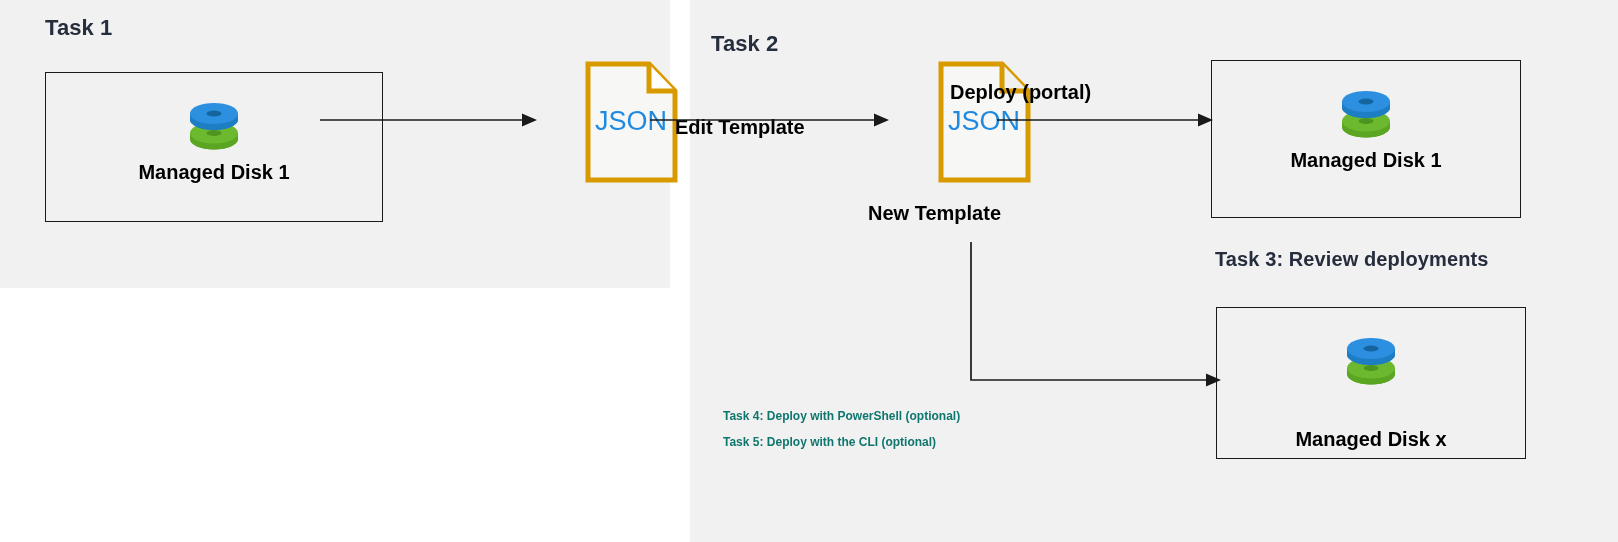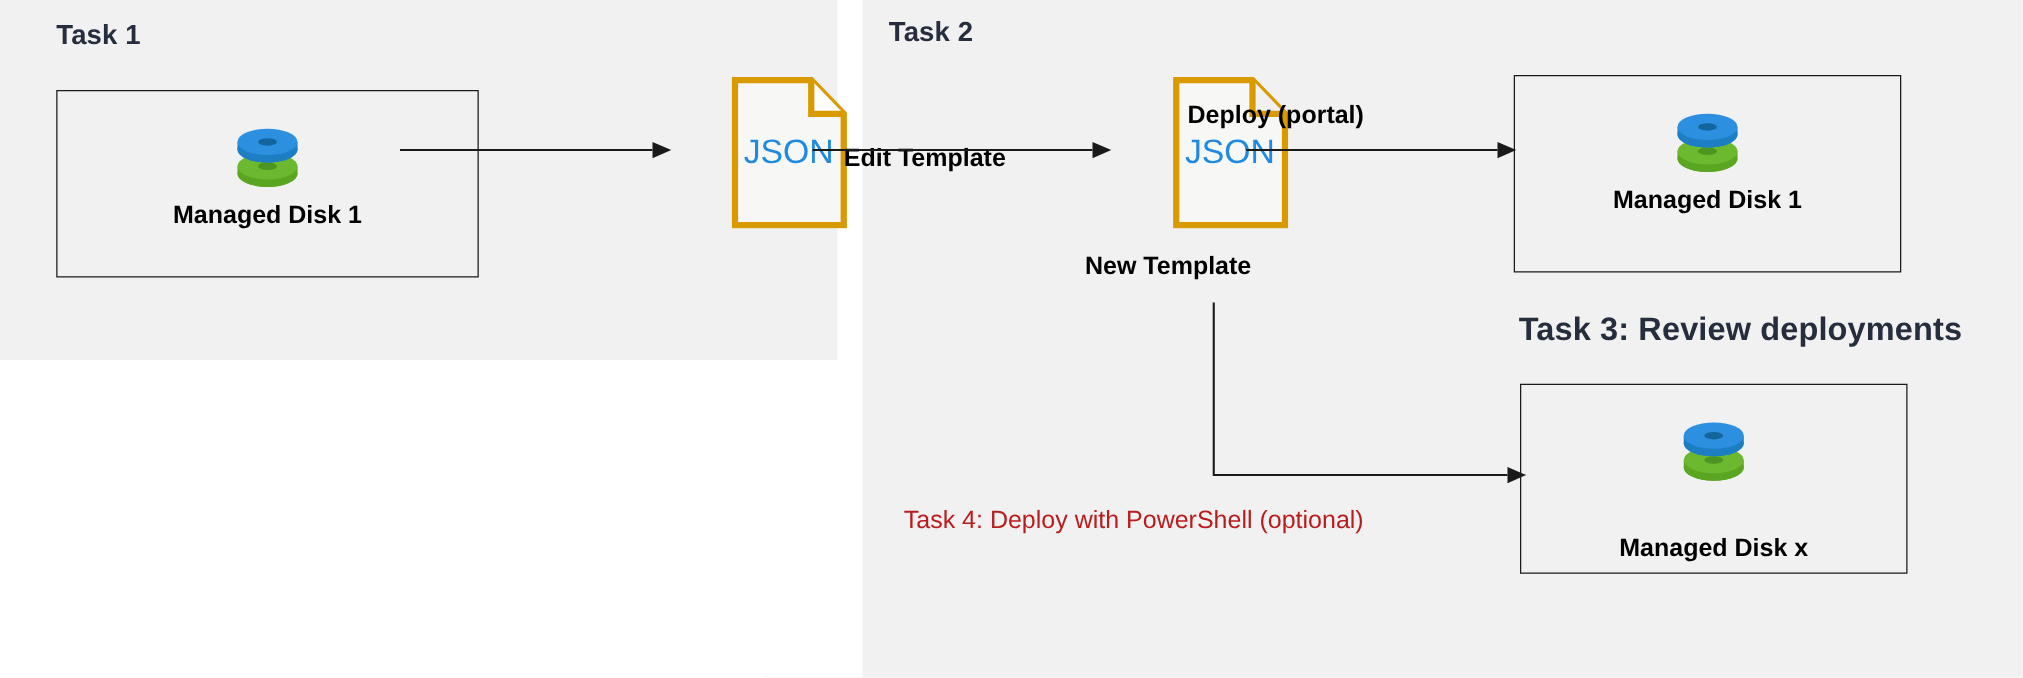--- a/index.html
+++ b/index.html
@@ -18,22 +18,22 @@
 
   
   .task-heading{
     position:absolute;
     color:#262d3d;
     font-weight:bold;
     white-space:nowrap;
     letter-spacing:.1px;
   }
   #task1-heading{left:45px;top:15px;font-size:22px;}
-  #task2-heading{left:711px;top:13px;font-size:22px;}
-  #task3-heading{left:1215px;top:248px;font-size:26px;}
+  #task2-heading{left:711px;top:31px;font-size:22px;}
+  #task3-heading{left:1215px;top:248px;font-size:20px;}
 
   
   .disk-box{
     position:absolute;
     border:1.4px solid #1a1a1a;
     background:transparent;
     box-sizing:border-box;
   }
   #box-md1-left{left:45px;top:72px;width:338px;height:150px;}
   #box-md1-right{left:1211px;top:60px;width:310px;height:158px;}
@@ -80,21 +80,21 @@
     position:absolute;
     font-size:20px;font-weight:bold;color:#000;
     white-space:nowrap;
   }
   #label-edit-template{left:675px;top:81px;margin-top:35px;}
   #label-deploy-portal{left:950px;top:81px;}
 
   
   #optional-tasks{
     position:absolute;left:723px;top:403px;
-    font-size:20px;font-weight:normal;color:#b91c1c;
+    font-size:12px;font-weight:bold;color:#0f766e;
     line-height:26px;white-space:nowrap;
   }
   #optional-tasks div{white-space:nowrap;}
 </style>
 </head>
 <body>
 
 <div id="stage">
 
   <div class="panel" id="panel-task1"></div>
@@ -194,15 +194,16 @@
           <ellipse cx="31" cy="18.5" rx="24" ry="10.5" fill="#2d8fe0"></ellipse>
           <ellipse cx="31" cy="18.5" rx="7.5" ry="3" fill="#14659e"></ellipse>
         </svg>
       </span>
       <span class="disk-label">Managed Disk x</span>
     </div>
   </div>
 
   <div id="optional-tasks">
     <div>Task 4: Deploy with PowerShell (optional)</div>
+    <div>Task 5: Deploy with the CLI (optional)</div>
   </div>
 
 </div>
 
 </body></html>

